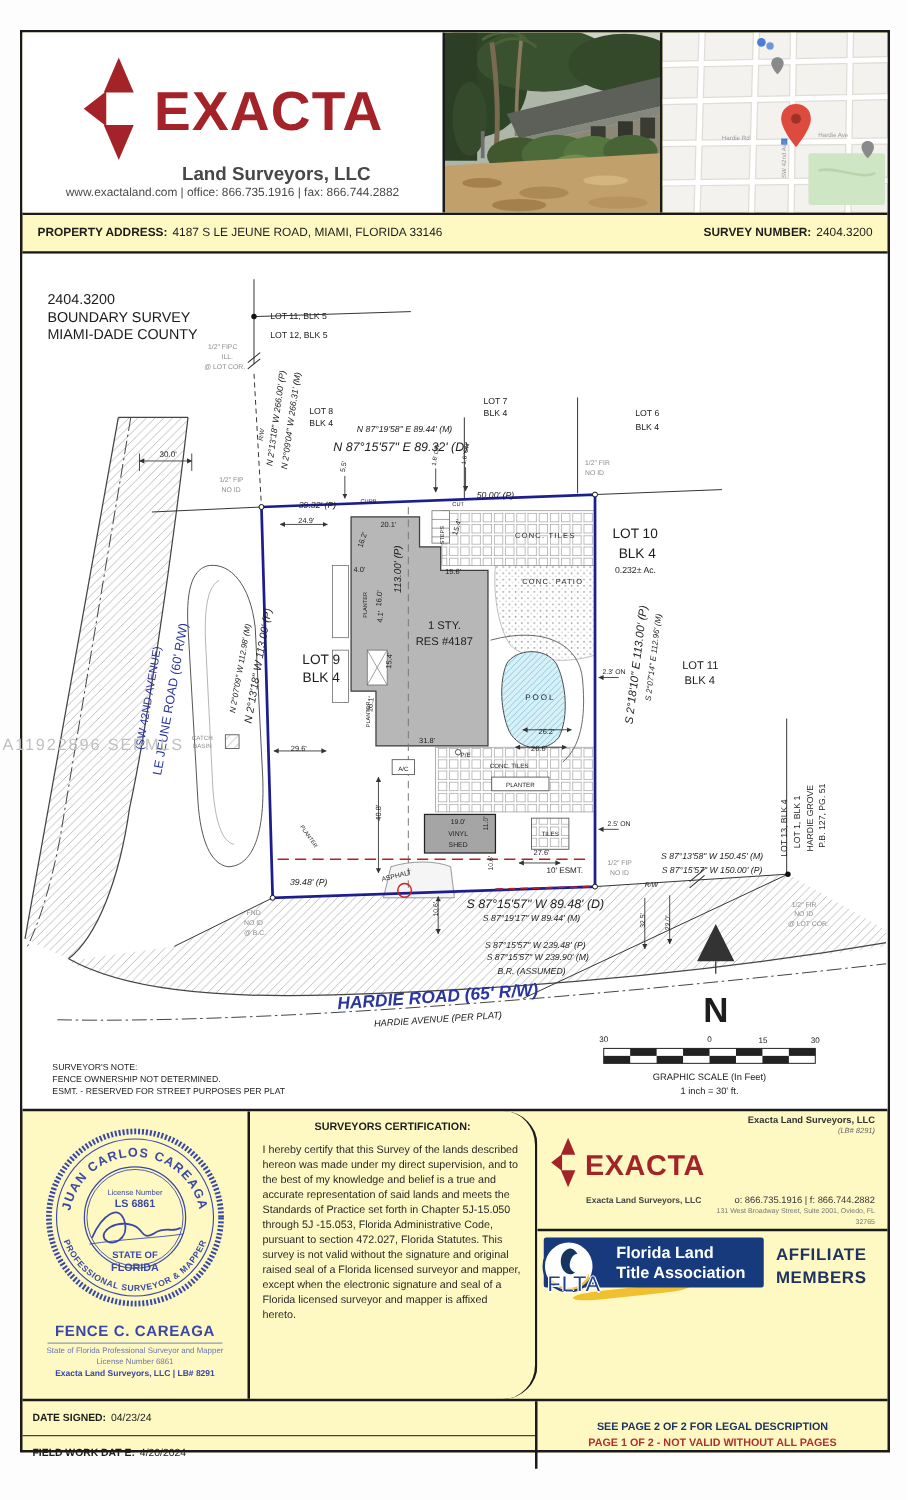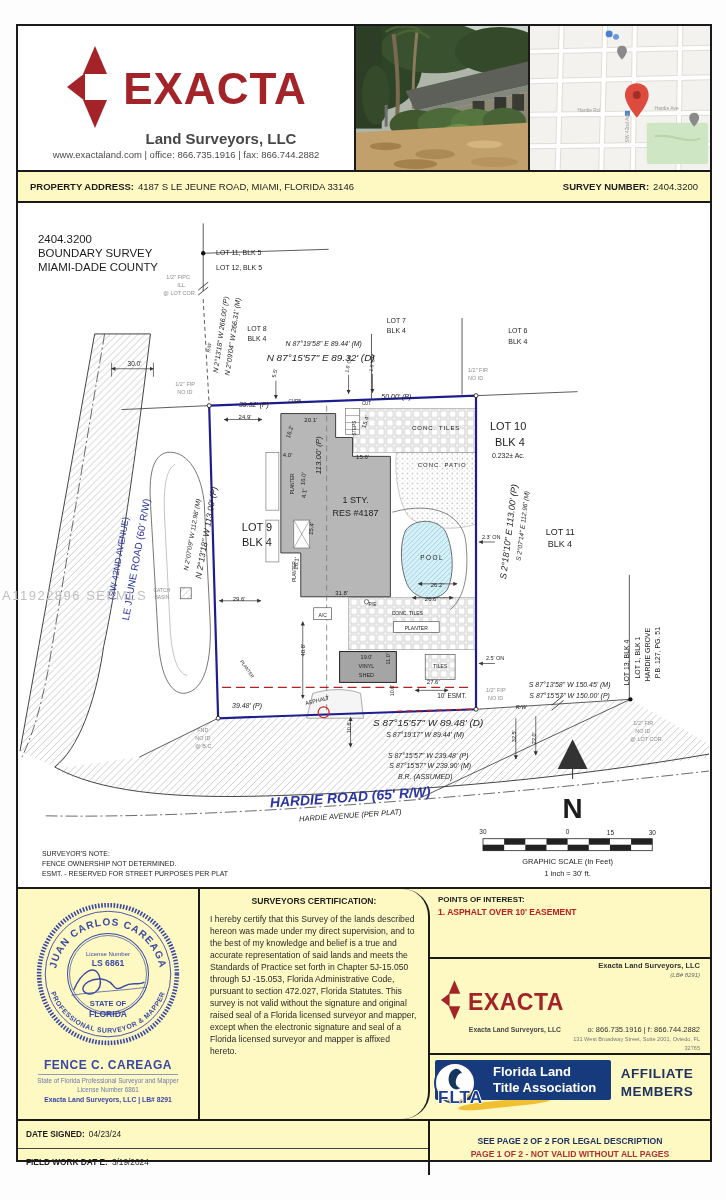--- a/index.html
+++ b/index.html
@@ -42,21 +42,21 @@
   .ex-sub{font-size:6.8px;font-weight:bold;color:#474747;margin-top:1px;padding-left:26px;}
   .ex-right{text-align:right;line-height:1.5;}
   .ex-r1{font-size:7.5px;font-weight:bold;color:#333;}
   .ex-r2{font-size:6px;font-style:italic;color:#666;}
   .ex-r3{font-size:7.5px;color:#333;margin-top:44px;}
   .ex-r4{font-size:5.6px;color:#777;}
   .flta-box{flex:1;position:relative;}
   .flta-banner{position:absolute;left:5px;top:5px;width:176px;height:40px;background:#173a7c;border-radius:2px;color:#fff;font-weight:bold;font-size:13px;line-height:1.2;display:flex;flex-direction:column;justify-content:center;padding-left:58px;box-sizing:border-box;}
   .flta-swoosh{position:absolute;left:28px;top:45px;width:95px;height:7px;background:#f0c030;transform:rotate(-6deg);border-radius:50%/100%;}
   .flta-badge{position:absolute;left:3px;top:6px;}
-  .flta-acronym{position:absolute;left:8px;top:33px;font-size:17px;font-weight:700;color:#1f3f8f;letter-spacing:1px;text-shadow:-1px 0 #fff,1px 0 #fff,0 -1px #fff,0 1px #fff;}
+  .flta-acronym{position:absolute;left:8px;top:33px;font-size:17px;font-weight:400;color:#1f3f8f;letter-spacing:1px;text-shadow:-1px 0 #fff,1px 0 #fff,0 -1px #fff,0 1px #fff;}
   .flta-right{position:absolute;right:6px;top:10px;width:94px;text-align:center;color:#1f3360;font-weight:800;font-size:13.5px;letter-spacing:.5px;line-height:1.35;}
   
   .sec-footer{flex:1;display:flex;height:54px;}
   .footer-left{width:412px;border-right:2px solid #1a1a1a;box-sizing:border-box;display:flex;flex-direction:column;}
   .f-row{flex:1;display:flex;align-items:center;padding-left:8px;font-size:8.3px;border-bottom:1px solid #444;}
   .f-row:last-child{border-bottom:none;}
   .f-label{font-weight:bold;margin-right:4px;}
   .footer-right{flex:1;display:flex;flex-direction:column;align-items:center;justify-content:center;font-size:8.6px;font-weight:bold;line-height:1.5;}
   .fr-1{color:#1f3360;}
   .fr-2{color:#b03030;}
@@ -456,24 +456,20 @@
       <div class="seal-line">License Number 6861</div>
       <div class="seal-line3">Exacta Land Surveyors, LLC | LB# 8291</div>
     </div>
 
     <div class="cert-cell">
       <div class="cert-title">SURVEYORS CERTIFICATION:</div>
       <div class="cert-body">I hereby certify that this Survey of the lands described hereon was made under my direct supervision, and to the best of my knowledge and belief is a true and accurate representation of said lands and meets the Standards of Practice set forth in Chapter 5J-15.050 through 5J -15.053, Florida Administrative Code, pursuant to section 472.027, Florida Statutes. This survey is not valid without the signature and original raised seal of a Florida licensed surveyor and mapper, except when the electronic signature and seal of a Florida licensed surveyor and mapper is affixed hereto.</div>
     </div>
 
     <div class="right-col">
-      <div class="poi-box">
-        <div class="poi-title">POINTS OF INTEREST:</div>
-        <div class="poi-item">1. ASPHALT OVER 10' EASEMENT</div>
-      </div>
       <div class="exacta-box">
         <div class="ex-left">
           <div style="display:flex;align-items:center;">
             <span>
               <svg width="28" height="42" viewBox="0 0 58 86">
                 <polygon points="30,2 18,30 42,30" fill="#a32329"></polygon>
                 <polygon points="18,56 42,56 30,84" fill="#a32329"></polygon>
                 <polygon points="2,43 20,29 20,57" fill="#a32329"></polygon>
               </svg>
             </span>
@@ -512,21 +508,21 @@
   </div>
 
   <div class="sec sec-footer">
     <div class="footer-left">
       <div class="f-row">
         <span class="f-label">DATE SIGNED:</span>
         <span>04/23/24</span>
       </div>
       <div class="f-row">
         <span class="f-label">FIELD WORK DAT E:</span>
-        <span>3/19/2024</span>
+        <span>4/20/2024</span>
       </div>
     </div>
     <div class="footer-right">
       <div class="fr-1">SEE PAGE 2 OF 2 FOR LEGAL DESCRIPTION</div>
       <div class="fr-2">PAGE 1 OF 2 - NOT VALID WITHOUT ALL PAGES</div>
     </div>
   </div>
 
 </div>
 

